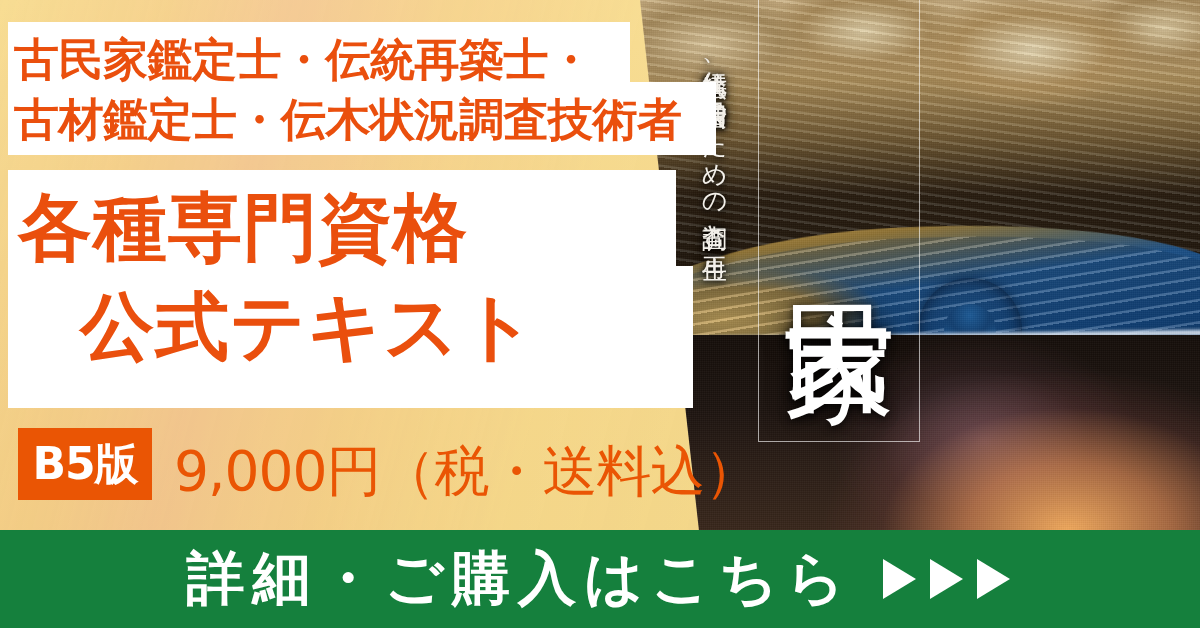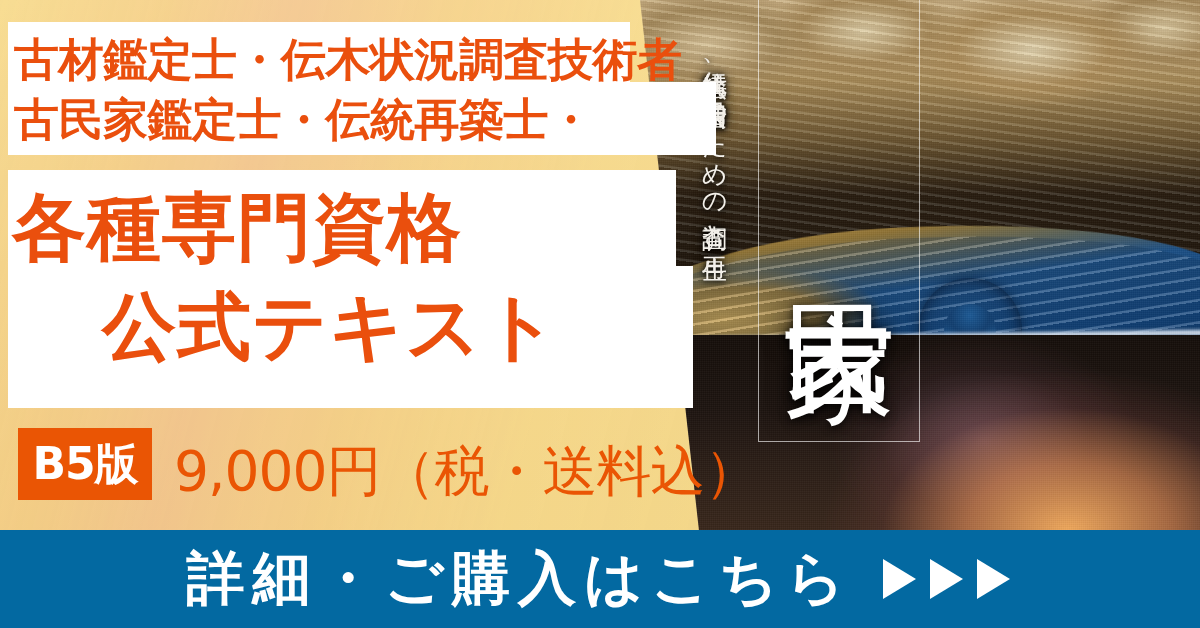--- a/index.html
+++ b/index.html
@@ -310,25 +310,25 @@
     color: #ea4f0d;
     font-family: "DejaVu Sans", "Liberation Sans", sans-serif;
     font-weight: bold;
     font-size: 74px;
     line-height: 1.34;
     letter-spacing: 1px;
     white-space: nowrap;
   }
   .maintitle .ln1 {
     display: block;
-    padding-left: 12px;
+    padding-left: 18px;
   }
   .maintitle .ln2 {
     display: block;
-    padding-left: 102px;
+    padding-left: 80px;
   }
 
   
   .price-row {
     position: absolute;
     left: 18px;
     top: 427px;
     height: 74px;
     display: flex;
     align-items: center;
@@ -359,21 +359,21 @@
     margin-top: 16px;
   }
 
   
   .cta {
     position: absolute;
     left: 0;
     bottom: 0;
     width: 1200px;
     height: 98px;
-    background: #0369a1;
+    background: #15803d;
     display: flex;
     align-items: center;
     justify-content: center;
     cursor: pointer;
   }
   .cta-label {
     color: #ffffff;
     font-family: "DejaVu Sans", "Liberation Sans", sans-serif;
     font-weight: bold;
     font-size: 58px;
@@ -413,22 +413,22 @@
 
   <div class="cream-wedge"></div>
   <div class="cream-wedge-tint"></div>
 
   <div class="panel-top"></div>
   <div class="panel-top-ext"></div>
   <div class="panel-mid"></div>
   <div class="panel-mid-b"></div>
 
   <div class="headline">
+    <span class="ln">古民家鑑定士・伝統再築士・</span>
     <span class="ln">古材鑑定士・伝木状況調査技術者</span>
-    <span class="ln">古民家鑑定士・伝統再築士・</span>
   </div>
 
   <div class="maintitle">
     <span class="ln1">各種専門資格</span>
     <span class="ln2">公式テキスト</span>
   </div>
 
   <div class="price-row">
     <span class="badge">B5版</span>
     <span class="price-text">9,000円（税・送料込）</span>

